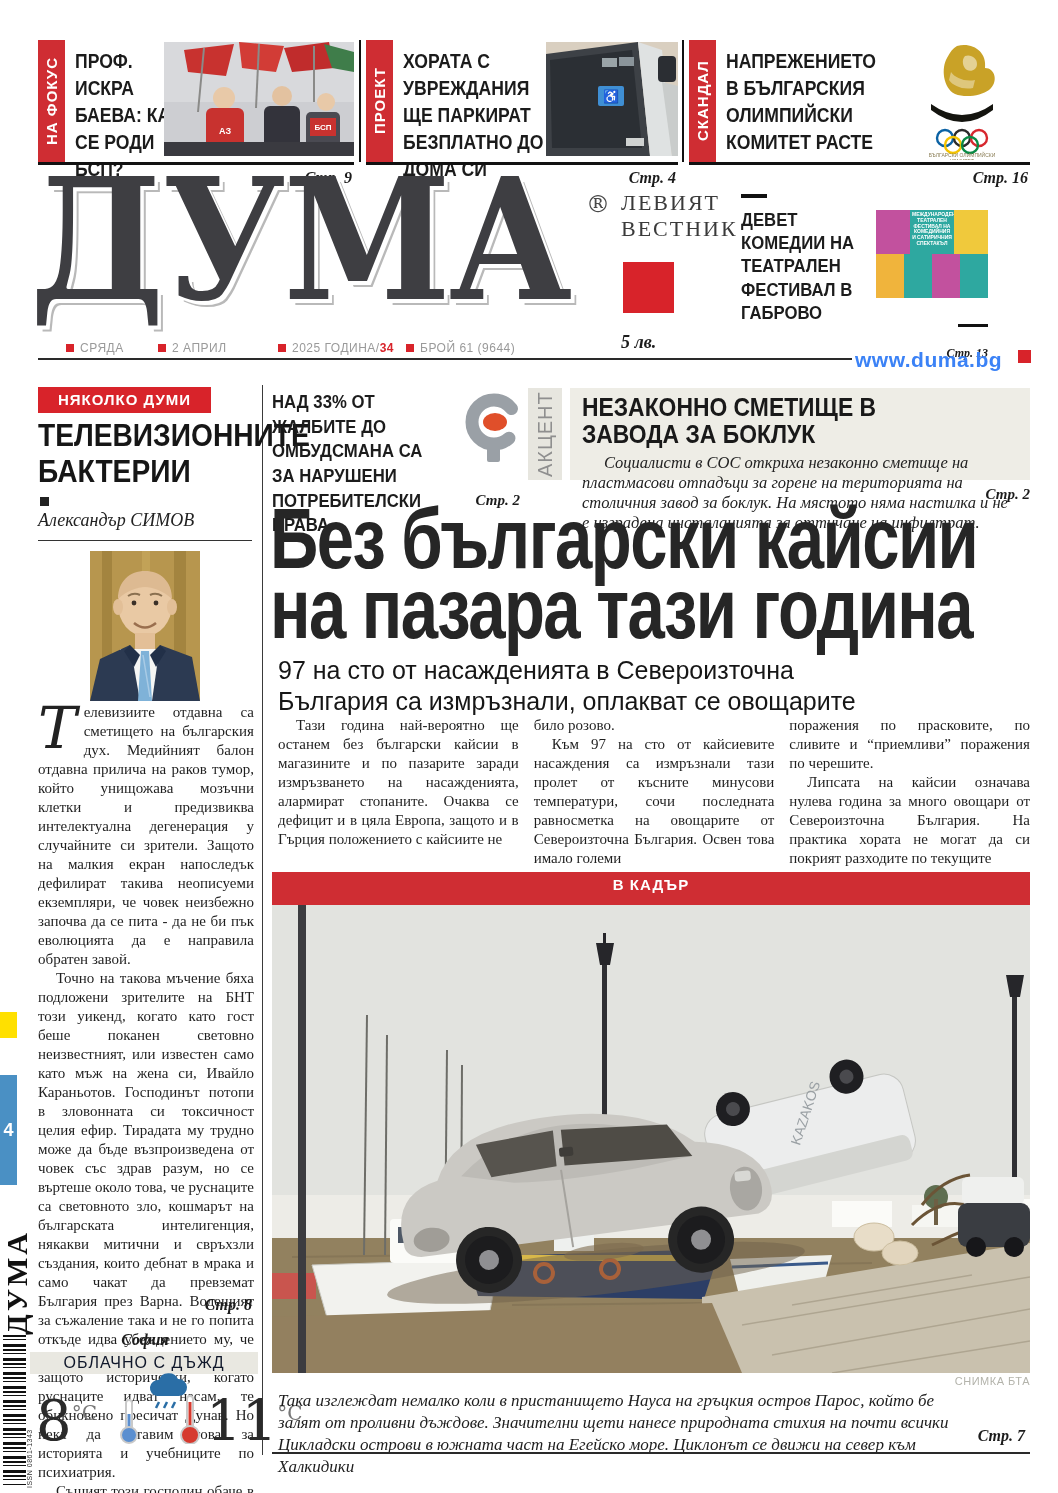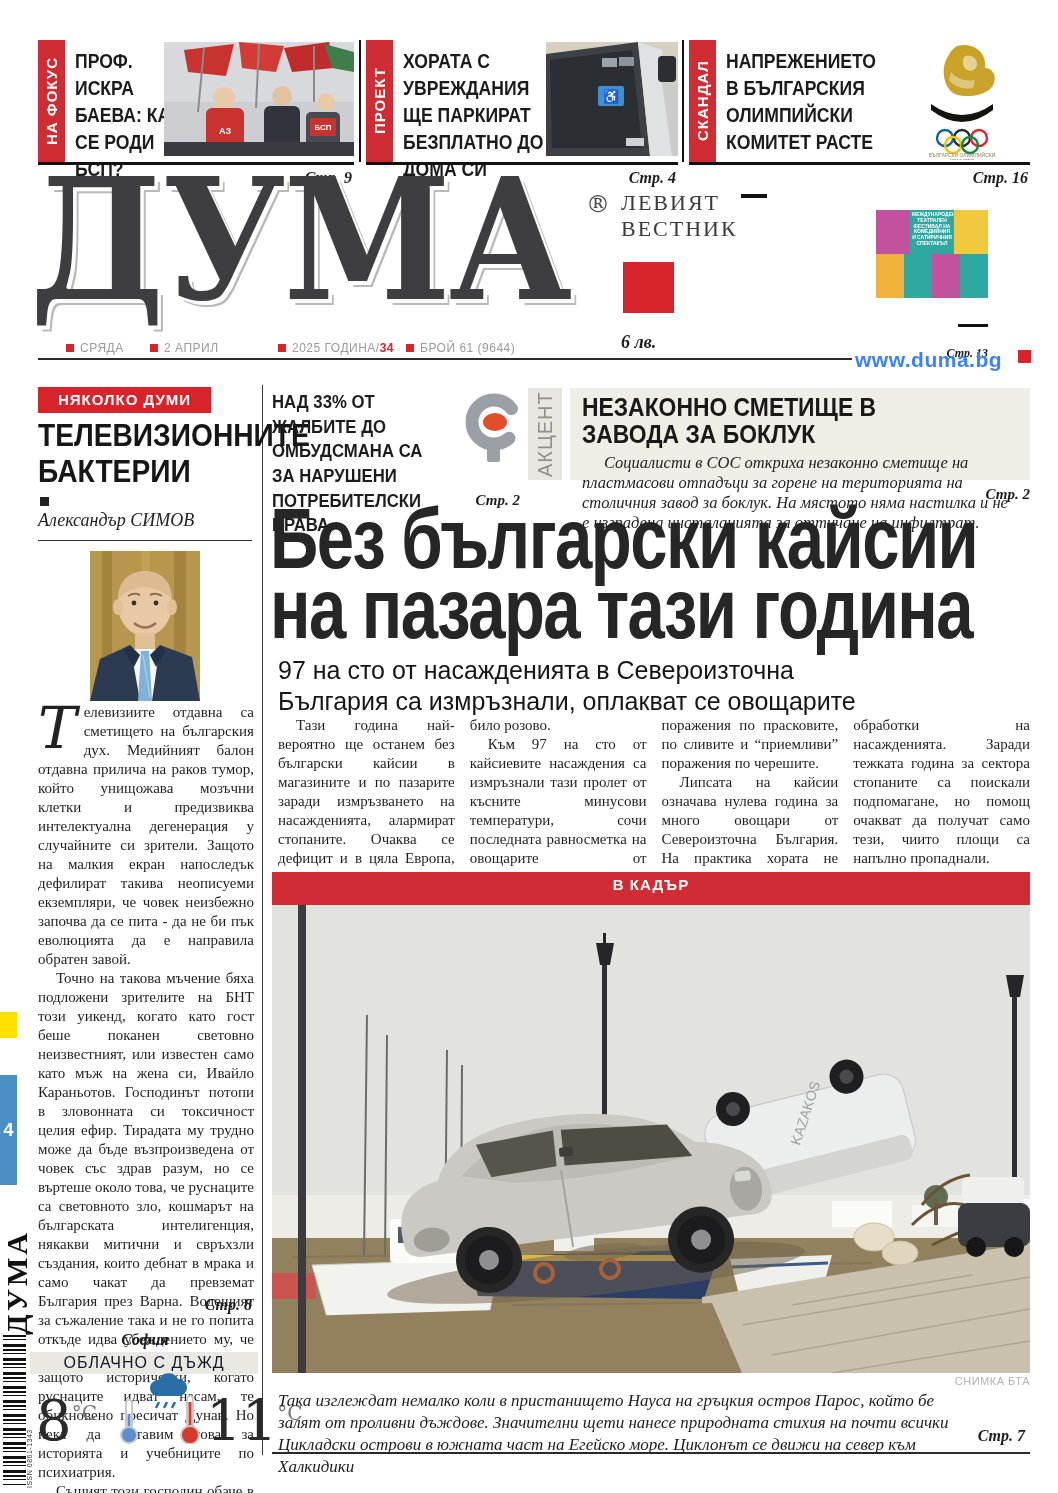--- a/index.html
+++ b/index.html
@@ -197,42 +197,43 @@
   </div>
 
   <div class="logo">ДУМА</div>
   <div class="reg">®</div>
   <div class="tagline">
     <div>ЛЕВИЯТ</div>
     <div>ВЕСТНИК</div>
   </div>
   <div class="redsq"></div>
   <div class="dash"></div>
+  <div class="fest-head"><span class="cond">ДЕВЕТ КОМЕДИИ НА ТЕАТРАЛЕН ФЕСТИВАЛ В ГАБРОВО</span></div>
   <div class="poster">
     <div class="row">
       <div class="cell" style="width:34px;background:#c2519e;"></div>
       <div class="cell" style="width:44px;background:#2ea8a0;">
         <div class="poster-text">МЕЖДУНАРОДЕН ТЕАТРАЛЕН ФЕСТИВАЛ НА КОМЕДИЙНИЯ И САТИРИЧНИЯ СПЕКТАКЪЛ</div>
       </div>
       <div class="cell" style="width:34px;background:#f0c93c;"></div>
     </div>
     <div class="row">
       <div class="cell" style="width:28px;background:#f0b43c;"></div>
       <div class="cell" style="width:28px;background:#2ea8a0;"></div>
       <div class="cell" style="width:28px;background:#c2519e;"></div>
       <div class="cell" style="width:28px;background:#2ea8a0;"></div>
     </div>
   </div>
   <div class="fest-page">Стр. 13</div>
   <div class="fest-underline"></div>
-  <div class="price">6 лв.</div>
+  <div class="price">5 лв.</div>
 
   <div class="dateline">
     <span class="d-item" style="left:0;padding-left:28px;"><span class="sq"></span><span>СРЯДА</span></span>
-    <span class="d-item" style="left:112px;"><span class="sq"></span><span>2 АПРИЛ</span></span>
+    <span class="d-item" style="left:120px;"><span class="sq"></span><span>2 АПРИЛ</span></span>
     <span class="d-item" style="left:240px;"><span class="sq"></span><span>2025 ГОДИНА/</span><span class="d-red">34</span></span>
     <span class="d-item" style="left:368px;"><span class="sq"></span><span>БРОЙ 61 (9644)</span></span>
   </div>
   <div class="d-rule"></div>
   <div class="site">www.duma.bg</div>
   <div class="site-sq"></div>
 
   <div class="col-div"></div>
   <div class="rubric">НЯКОЛКО ДУМИ</div>
   <div class="op-title"><span class="cond" style="width:255px;">ТЕЛЕВИЗИОННИТЕ БАКТЕРИИ</span></div>
@@ -333,24 +334,20 @@
       <p>Тази година най-вероятно ще останем без български кайсии в магазините и по пазарите заради измръзването на насажденията, алармират стопаните. Очаква се дефицит и в цяла Европа, защото и в Гърция положението с кайсиите не</p>
     </div>
     <div class="col">
       <p class="cont">било розово.</p>
       <p>Към 97 на сто от кайсиевите насаждения са измръзнали тази пролет от късните минусови температури, сочи последната равносметка на овощарите от Североизточна България. Освен това имало големи</p>
     </div>
     <div class="col">
       <p class="cont">поражения по прасковите, по сливите и “приемливи” поражения по черешите.</p>
       <p>Липсата на кайсии означава нулева година за много овощари от Североизточна България. На практика хората не могат да си покрият разходите по текущите</p>
     </div>
-    <div class="col">
-      <p class="cont">обработки на насажденията. Заради тежката година за сектора стопаните са поискали подпомагане, но помощ очакват да получат само тези, чиито площи са напълно пропаднали.</p>
-      <div class="main-page">Стр. 6</div>
-    </div>
   </div>
 
   <div class="kadar">В КАДЪР</div>
   <div class="bigphoto">
     <svg width="758" height="468" viewBox="0 0 758 468">
       <rect width="758" height="468" fill="#e2e3df"></rect>
       <rect y="290" width="758" height="46" fill="#edece7"></rect>
       <rect x="560" y="296" width="60" height="26" fill="#fbfbf8"></rect>
       <rect x="640" y="300" width="48" height="22" fill="#f6f6f2"></rect>
       <rect x="700" y="294" width="58" height="28" fill="#fbfbf8"></rect>

